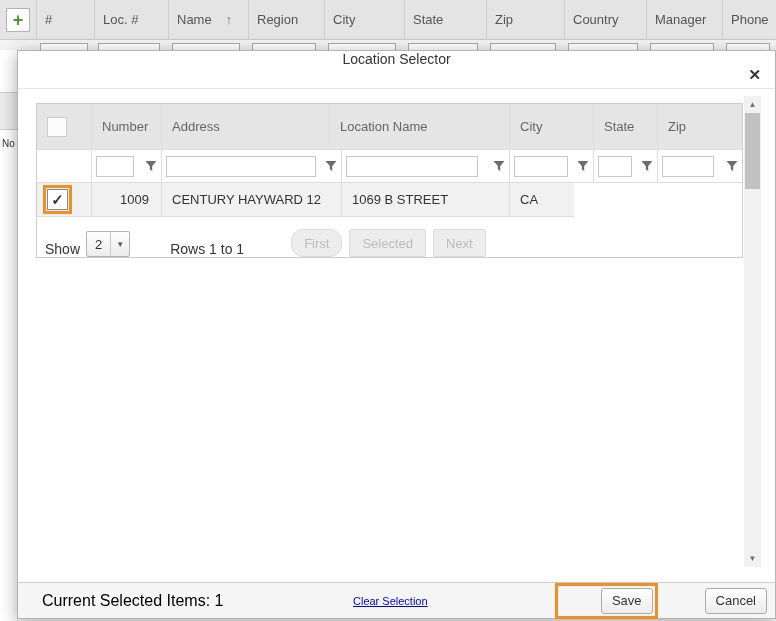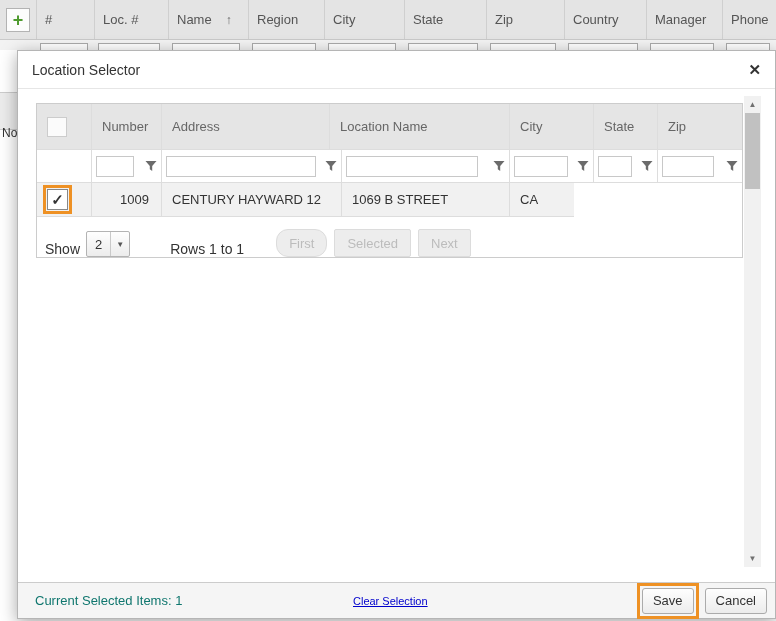--- a/index.html
+++ b/index.html
@@ -27,29 +27,29 @@
   }
   .w0{width:58px}.w1{width:74px}.w2{width:80px}.w3{width:76px}.w4{width:80px}
   .w5{width:82px}.w6{width:78px}.w7{width:82px}.w8{width:76px}.w9{flex:1}
   .sort-arrow { margin-left:14px; color:#666; font-size:12px; }
 
   .bg-filter-strip { position:absolute; top:40px; left:0; width:776px; height:14px; background:#f3f3f3; z-index:1; }
   .bg-filter-box { position:absolute; top:3px; height:18px; background:#fff; border:1px solid #ababab; }
 
   .bg-left-sliver { position:absolute; top:50px; left:0; width:17px; height:571px; background:#fff; z-index:1; }
   .bg-left-box { position:absolute; top:42px; left:0; width:17px; height:38px; background:#ececec; border-top:1px solid #ccc; border-bottom:1px solid #ccc; }
-  .bg-left-text { position:absolute; top:76px; left:2px; color:#333; font-size:12px; }
+  .bg-left-text { position:absolute; top:88px; left:2px; color:#333; font-size:10px; }
 
   
   .modal {
     position:absolute; left:17px; top:50px; width:759px; height:569px;
     background:#fff; border:1px solid #b5b5b5; box-shadow:0 4px 16px rgba(0,0,0,0.35);
     z-index:10;
   }
-  .modal-header { height:38px; display:flex; align-items:center; padding:0 14px; border-bottom:1px solid #e6e6e6; }
+  .modal-header { height:38px; display:flex; align-items:center; padding:0 14px; border-bottom:1px solid #e6e6e6;flex-direction:column; }
   .modal-title { font-size:14px; color:#333; }
   .modal-close { margin-left:auto; font-size:15px; font-weight:bold; color:#333; cursor:pointer; line-height:1; }
 
   .modal-body { position:absolute; top:38px; left:0; right:0; bottom:36px; background:#fff; }
 
   
   .grid { position:absolute; left:18px; top:14px; width:707px; border:1px solid #ccc; background:#fff; }
   .grid-row { display:flex; }
   .cell { border-right:1px solid #ddd; overflow:hidden; white-space:nowrap; }
   .cell:last-child { border-right:none; }
@@ -70,42 +70,42 @@
   .hl-box { border:3px solid #ee9124; padding:1px; display:inline-flex; background:transparent; }
   .checkbox { width:21px; height:21px; background:#fff; border:1px solid #888; display:inline-flex; align-items:center; justify-content:center; font-size:15px; font-weight:bold; color:#333; cursor:pointer; }
 
   .pager { height:40px; display:flex; align-items:flex-end; padding-left:8px; background:#fff; }
   .pager-label { font-size:14px; color:#333; }
   .dropdown { margin-left:6px; height:26px; border:1px solid #b3b3b3; background:linear-gradient(#fefefe,#ececec); display:inline-flex; align-items:center; cursor:pointer; border-radius:2px; }
   .dropdown .dd-val { padding:0 8px; font-size:13px; }
   .dropdown .dd-arrow { font-size:8px; color:#555; padding:0 5px; border-left:1px solid #c9c9c9; height:100%; display:inline-flex; align-items:center; }
   .rows-text { margin-left:40px; font-size:14px; color:#333; }
   .pg-btn { margin-left:7px; height:28px; padding:0 12px; background:#ededed; border:1px solid #dcdcdc; color:#bcbcbc; font-size:13px; font-family:"Liberation Sans",sans-serif; border-radius:2px; }
-  .pg-btn.first { margin-left:32px;border-radius:12px; }
+  .pg-btn.first { margin-left:47px;border-radius:12px; }
 
   
   .scrollbar { position:absolute; right:14px; top:7px; width:17px; height:471px; background:#f1f1f1; }
   .sb-arrow { position:absolute; left:0; width:17px; height:17px; color:#707070; font-size:8px; display:flex; align-items:center; justify-content:center; cursor:pointer; }
   .sb-arrow.top { top:0; }
   .sb-arrow.bottom { bottom:0; }
   .sb-thumb { position:absolute; left:1px; top:17px; width:15px; height:76px; background:#c1c1c1; cursor:pointer; }
 
   
   .modal-footer {
     position:absolute; left:0; right:0; bottom:0; height:36px;
     background:#f5f5f5; border-top:1px solid #ccc;
     display:flex; align-items:center; padding:0 8px;
   }
-  .selected-info { color:#0f766e; font-size:13px; margin-left:9px; }
+  .selected-info { color:#000000; font-size:16px; margin-left:16px; }
   .clear-link { position:absolute; left:335px; color:#0000cc; font-size:11px; text-decoration:underline; cursor:pointer; }
   .footer-spacer { flex:1; }
   .btn {
     height:26px; padding:0 10px; background:linear-gradient(#fefefe,#ececec);
     border:1px solid #ababab; border-radius:3px; color:#333; font-size:13px;
-    font-family:"Liberation Sans",sans-serif; cursor:pointer;
+    font-family:"Liberation Sans",sans-serif; cursor:pointer;margin-left:41px;
   }
   .save-wrap { border:3px solid #ee9124; padding:2px; display:inline-flex; margin-right:6px; background:transparent; }
 </style>
 </head>
 <body>
 
 <div class="bg-header">
   <div class="bg-plus-cell">
     <button class="plus-btn">
       <span>+</span>

